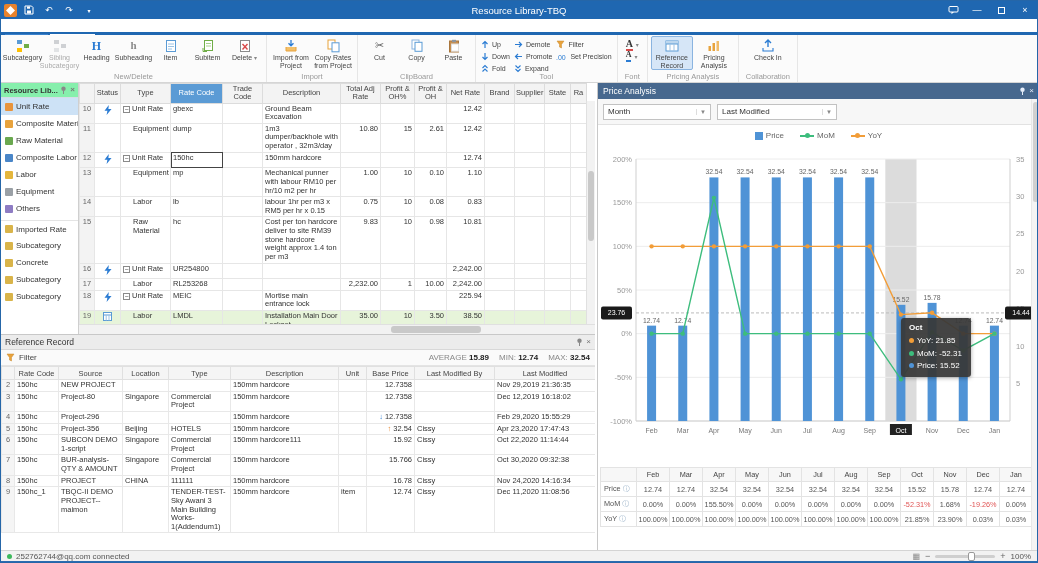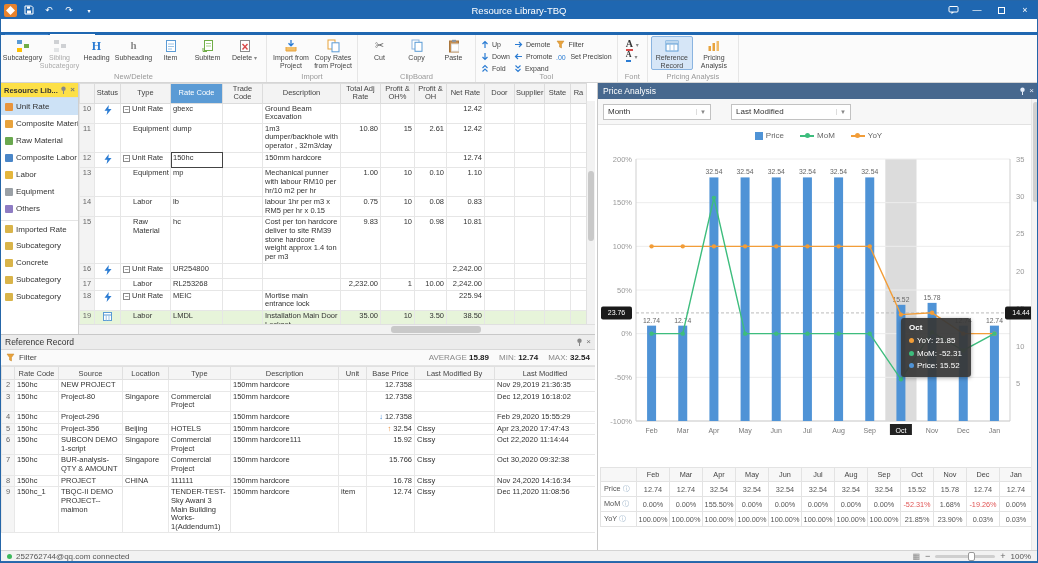--- a/index.html
+++ b/index.html
@@ -32,21 +32,21 @@
   .rcol{display:flex;flex-direction:column;gap:1px;padding-top:3px}
   .rsmall{display:flex;align-items:center;gap:3px;font-size:7px;color:#444;padding:0 2px;height:11px}
   .ric-h{font-family:"Liberation Serif",serif;font-weight:bold;font-size:12px;color:#2b7cd3;line-height:1}
   .ric-h2{font-family:"Liberation Serif",serif;font-weight:bold;font-size:11px;color:#8a8a8a;line-height:1}
   .fontA{font-family:"Liberation Serif",serif;font-weight:bold;font-size:10px;color:#333;border-bottom:2px solid #d94a4a;line-height:1.1}
   .fontA2{font-family:"Liberation Serif",serif;font-weight:bold;font-size:8px;color:#333;border-bottom:2px solid #2b7cd3;line-height:1.1}
   .arr7{font-size:6px;color:#888}
   .cutchar{font-size:11px;color:#666;line-height:1}
   
   .sidebar{position:absolute;left:0;top:82px;width:78px;height:251px;background:#fff;border-right:1px solid #cfcfcf;overflow:hidden}
-  .sb-head{height:15px;background:#fde047;border-bottom:1px solid #d5dde6;display:flex;align-items:center;gap:2px;padding:0 3px;font-size:7.5px;font-weight:bold;color:#333}
+  .sb-head{height:15px;background:#86efac;border-bottom:1px solid #d5dde6;display:flex;align-items:center;gap:2px;padding:0 3px;font-size:7.5px;font-weight:bold;color:#333}
   .hd-icons{margin-left:auto;display:flex;gap:3px;align-items:center}
   .hd-x{font-size:8px;color:#777;line-height:1}
   .sb-item{height:17px;display:flex;align-items:center;gap:3px;padding:0 4px;font-size:8px;color:#333;white-space:nowrap;overflow:hidden}
   .sb-item.sel{background:#cde2f6}
   .sb-item.sep{border-top:1px solid #e4e4e4;margin-top:3px}
   .sb-ic{width:8px;height:8px;border-radius:1px;flex:none}
   
   .grid{position:absolute;left:78px;top:82px;width:516px;height:251px;background:#fff;overflow:hidden}
   table.grid-t{border-collapse:collapse;table-layout:fixed;width:507px;font-size:7.5px}
   .grid-t th{background:#f3f3f3;border:1px solid #dcdcdc;font-weight:normal;color:#444;padding:1px;line-height:1.1;height:18px;overflow:hidden}
@@ -73,21 +73,21 @@
   table.ref-t{border-collapse:collapse;table-layout:fixed;width:594px;font-size:7.5px}
   .ref-t th{background:#f5f5f5;border:1px solid #e0e0e0;font-weight:normal;color:#444;padding:1px;height:13px;overflow:hidden}
   .ref-t td{border:1px solid #e8e8e8;padding:1px 2px;vertical-align:top;line-height:1.15;color:#333;overflow:hidden}
   .ref-t td.num{background:#f5f5f5;text-align:center;color:#666}
   .bpcell{display:flex;justify-content:flex-end;gap:2px}
   .trend-d{color:#2d7dd2}
   .trend-u{color:#e8842c}
   
   .rightpanel{position:absolute;left:596px;top:82px;width:442px;height:467px;background:#fff;border-left:1px solid #c8c8c8;overflow:hidden}
   .pa-head{height:16px;background:#47688e;color:#fff;display:flex;align-items:center;gap:3px;padding:0 5px;font-size:8.5px}
-  .pa-controls{height:26px;display:flex;align-items:center;gap:20px;padding:0 5px;background:#f7f7f7;border-bottom:1px solid #e2e2e2}
+  .pa-controls{height:26px;display:flex;align-items:center;gap:6px;padding:0 5px;background:#f7f7f7;border-bottom:1px solid #e2e2e2}
   .select{height:16px;border:1px solid #c2c2c2;background:#fff;font-size:8px;display:flex;align-items:center;padding:0 4px;color:#333}
   .select .arr{margin-left:auto;color:#888;font-size:6px;border-left:1px solid #ddd;padding-left:3px}
   .select.s1{width:108px}.select.s2{width:120px}
   .chart-wrap{position:relative;height:336px}
   .legend{position:absolute;top:6px;left:0;right:0;display:flex;justify-content:center;gap:16px;font-size:8px;color:#666;z-index:2}
   .lg-item{display:flex;align-items:center;gap:3px}
   .lg-sq{width:8px;height:8px;background:#4f93d6;display:inline-block}
   .lg-line{width:14px;height:2px;display:inline-block;position:relative}
   .lg-line i{position:absolute;left:4.5px;top:-1.5px;width:5px;height:5px;border-radius:50%;background:inherit;display:block}
   .lg-line.g{background:#3dbd7d}.lg-line.o{background:#f29d38}
@@ -368,20 +368,32 @@
               <rect x="1.5" y="6" width="2.5" height="5" fill="#e8a33d"></rect>
               <rect x="5.5" y="3" width="2.5" height="8" fill="#e8a33d"></rect>
               <rect x="9.5" y="1" width="2.5" height="10" fill="#f0bc6a"></rect>
             </svg>
           </span>
         <span class="rtx">Pricing Analysis</span>
       </div>
       <div class="rlabel">Pricing Analysis</div>
     </div>
 
+    <div class="rgroup" style="padding-left:8px;padding-right:8px">
+      <div class="rbig wide">
+        <span class="ric">
+            <svg width="14" height="13">
+              <path d="M7 1 L7 8 M4 4 L7 1 L10 4" stroke="#2b7cd3" stroke-width="1.4" fill="none"></path>
+              <path d="M2 9 L2 12 L12 12 L12 9" stroke="#2b7cd3" fill="none" stroke-width="1.1"></path>
+            </svg>
+          </span>
+        <span class="rtx">Check In</span>
+      </div>
+      <div class="rlabel">Collaboration</div>
+    </div>
   </div>
 
   <div class="sidebar">
     <div class="sb-head">
       <span>Resource Lib...</span>
       <span class="hd-icons">
         <svg width="7" height="8">
             <circle cx="3.5" cy="2.8" r="2.2" fill="#888"></circle>
             <rect x="3" y="5" width="1" height="3" fill="#888"></rect>
           </svg>
@@ -463,21 +475,21 @@
             <th></th>
             <th>Status</th>
             <th>Type</th>
             <th class="selcol">Rate Code</th>
             <th>Trade Code</th>
             <th>Description</th>
             <th>Total Adj Rate</th>
             <th>Profit &amp; OH%</th>
             <th>Profit &amp; OH</th>
             <th>Net Rate</th>
-            <th>Door</th>
+            <th>Brand</th>
             <th>Supplier</th>
             <th>State</th>
             <th>Ra</th>
           </tr>
         </thead>
       <tbody id="grid-body">
           <tr>
             <td class="num">10</td>
             <td class="ct"><span><svg width="8" height="10" viewBox="0 0 8 10">
                   <path d="M4.8 0 L0.5 5.8 L3.4 5.8 L2.6 10 L7.5 4 L4.4 4 Z" fill="#2b7cd3"></path>

